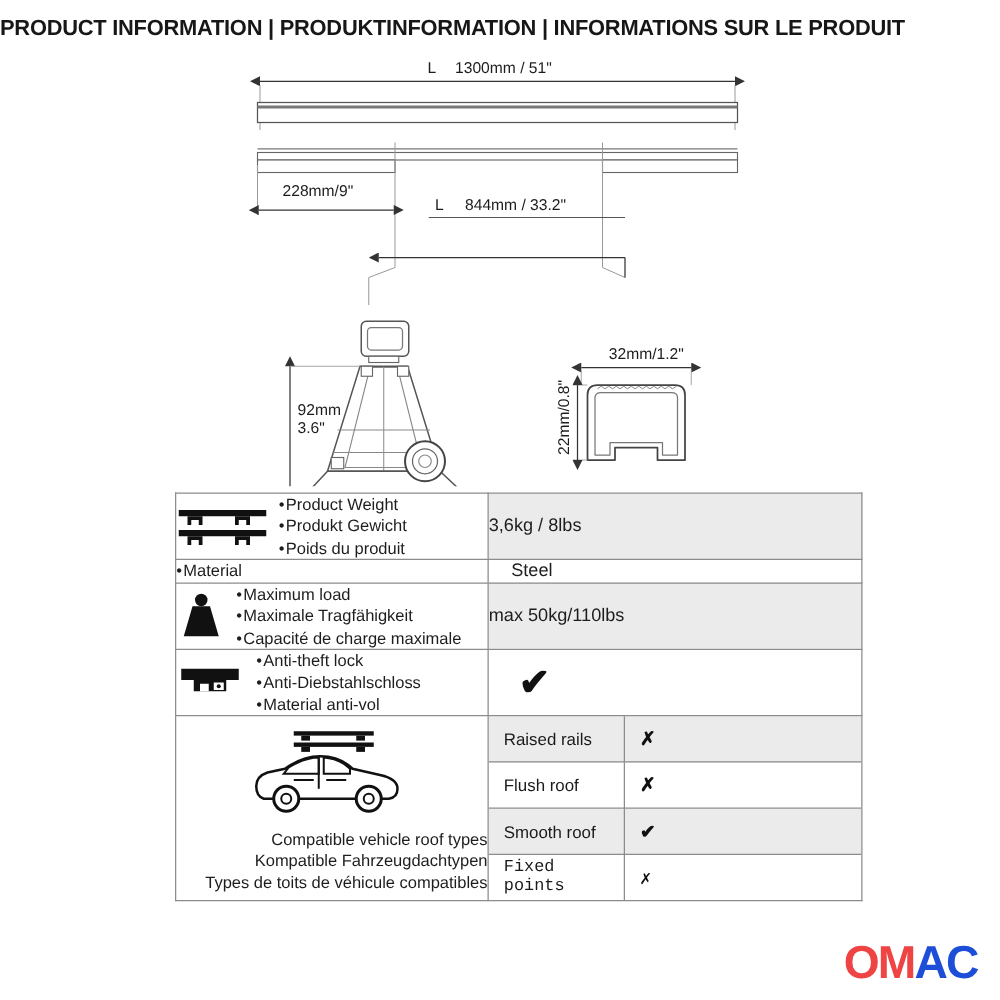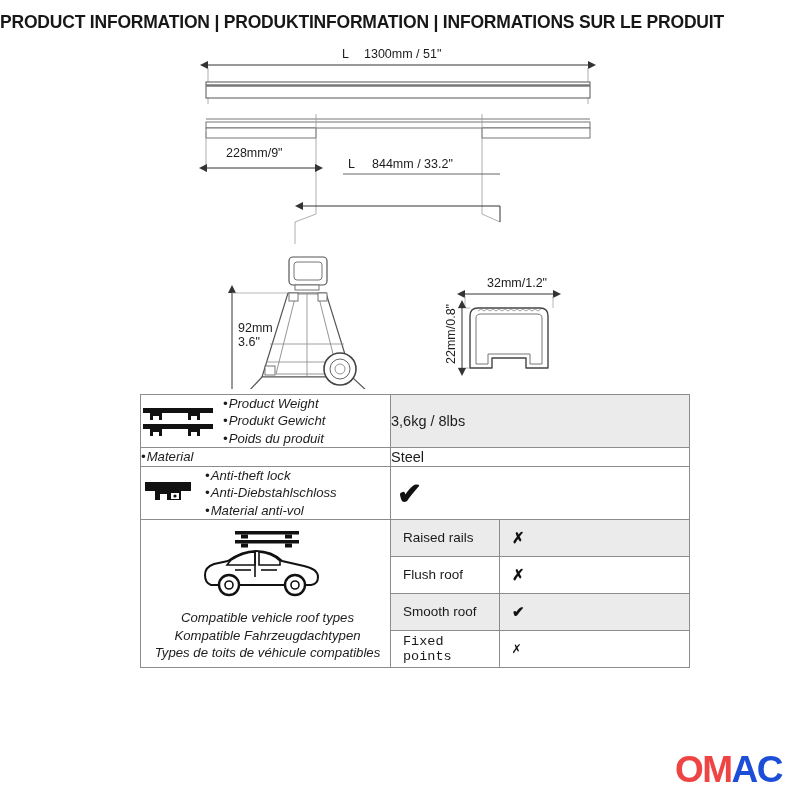--- a/index.html
+++ b/index.html
@@ -52,29 +52,28 @@
     background: #ffffff;
   }
   .spec-table td {
     border: 1px solid #8c8c8c;
     padding: 0;
     vertical-align: middle;
   }
   .cell-label {
     width: 249px;
     padding: 6px 6px 6px 8px;
-    font-style: italic;
   }
   .cell-value {
     background: #ebebeb;
     padding: 8px 0 8px 14px;
     font-size: 14.5px;
     color: #1d1d1d;
   }
-  .cell-value.plain { background: #ffffff; }
+  .cell-value.plain { background: #ffffff; padding-left: 18px; }
 
   .label-row {
     display: flex;
     align-items: center;
     gap: 8px;
   }
   .label-icon {
     flex: 0 0 auto;
     display: flex;
     align-items: center;
@@ -129,21 +128,21 @@
   .rooftypes td:last-child { border-right: none; }
   .rooftypes tr.shaded td { background: #ebebeb; }
 
   .compat-cell {
     padding: 6px 6px 6px 8px;
     text-align: center;
   }
   .compat-texts {
     font-size: 13.2px;
     line-height: 1.32;
-    text-align: center;
+    text-align: right;
     padding-left: 4px;
     margin-top: 6px;
     color: #1d1d1d;
   }
   .nosidepad { padding: 0 !important; }
 
   
   .logo {
     position: absolute;
     right: 18px;
@@ -306,20 +305,38 @@
 
     <tr>
       <td class="cell-label material-label">
         <span class="label-texts">
           <span class="bullet-line">Material</span>
         </span>
       </td>
       <td class="cell-value plain">Steel</td>
     </tr>
 
+    <tr>
+      <td class="cell-label">
+        <div class="label-row">
+          <span class="label-icon">
+            <svg width="40" height="38" viewBox="0 0 40 38">
+              <circle cx="20" cy="6" r="5" fill="#111"></circle>
+              <path d="M13,11 h14 l7,24 h-28 z" fill="#111"></path>
+            </svg>
+          </span>
+          <span class="label-texts">
+            <div class="bullet-line">Maximum load</div>
+            <div class="bullet-line">Maximale Tragfähigkeit</div>
+            <div class="bullet-line">Capacité de charge maximale</div>
+          </span>
+        </div>
+      </td>
+      <td class="cell-value">max 50kg/110lbs</td>
+    </tr>
 
     <tr>
       <td class="cell-label">
         <div class="label-row">
           <span class="label-icon">
             <svg width="56" height="30" viewBox="0 0 56 30">
               <rect x="4" y="4" width="46" height="9" fill="#111"></rect>
               <rect x="14" y="13" width="26" height="9" fill="#111"></rect>
               <rect x="19" y="16" width="7" height="6" fill="#fff"></rect>
               <rect x="30" y="15" width="8" height="6" fill="#fff"></rect>

